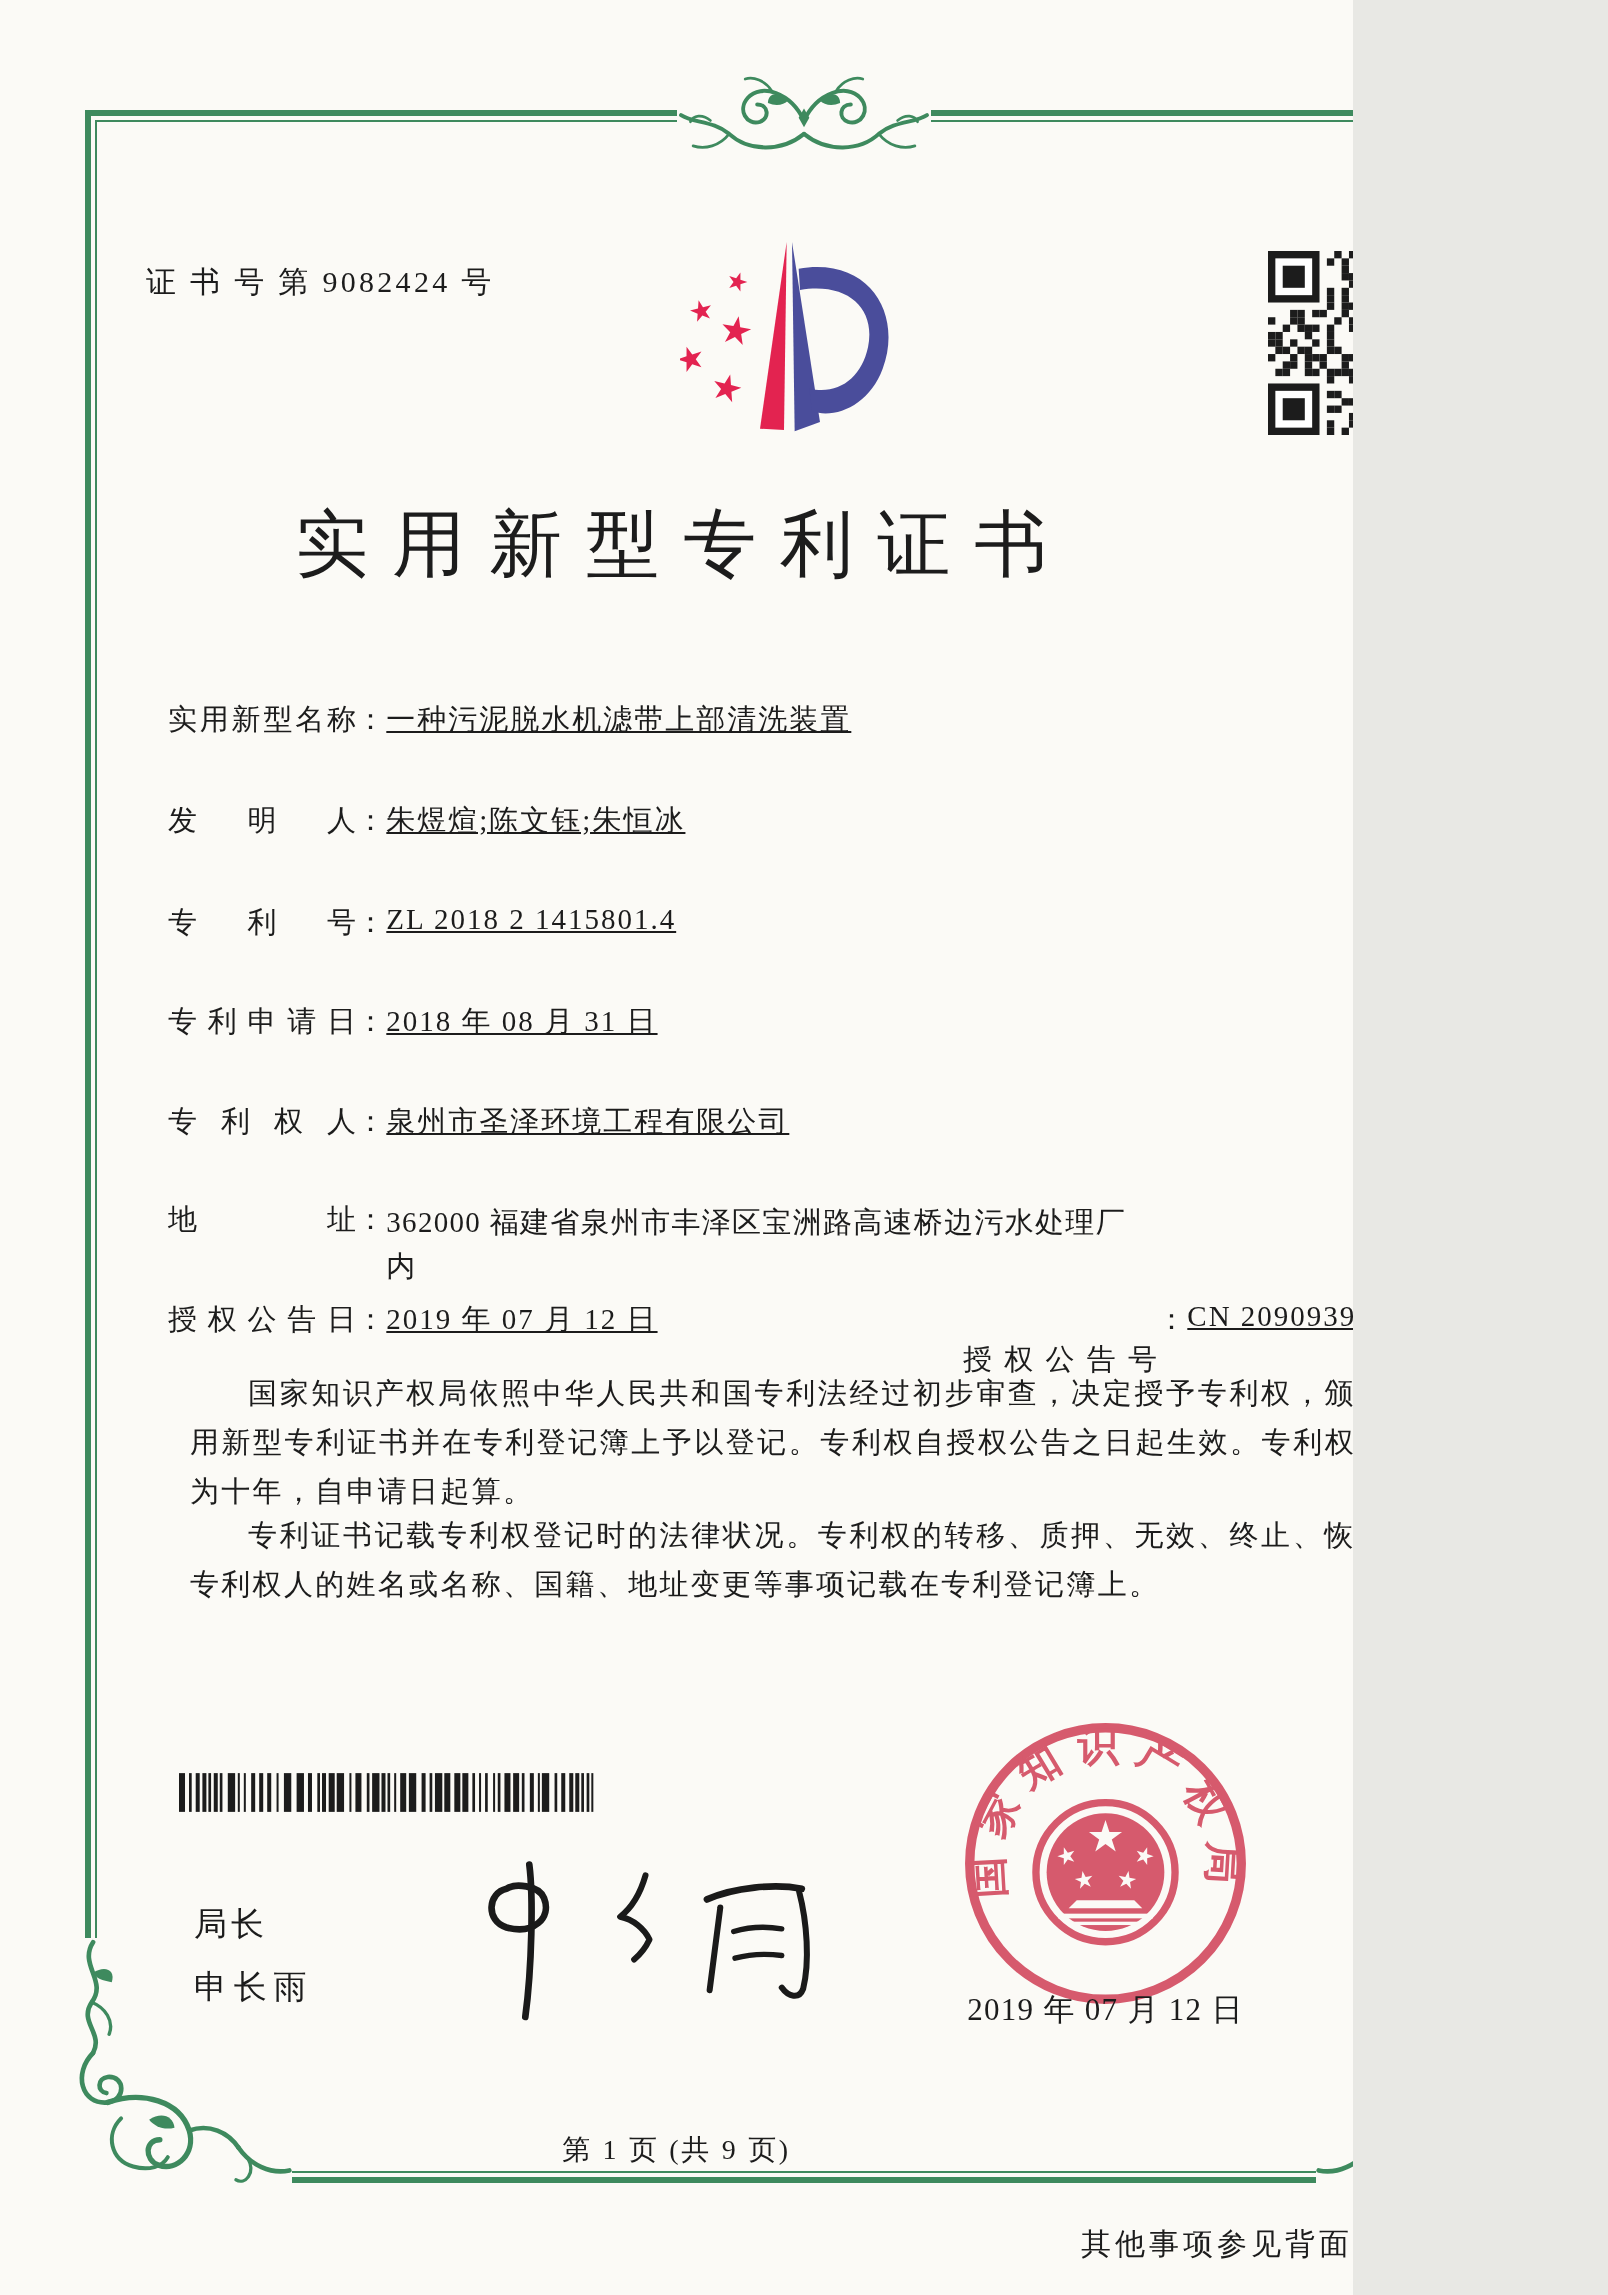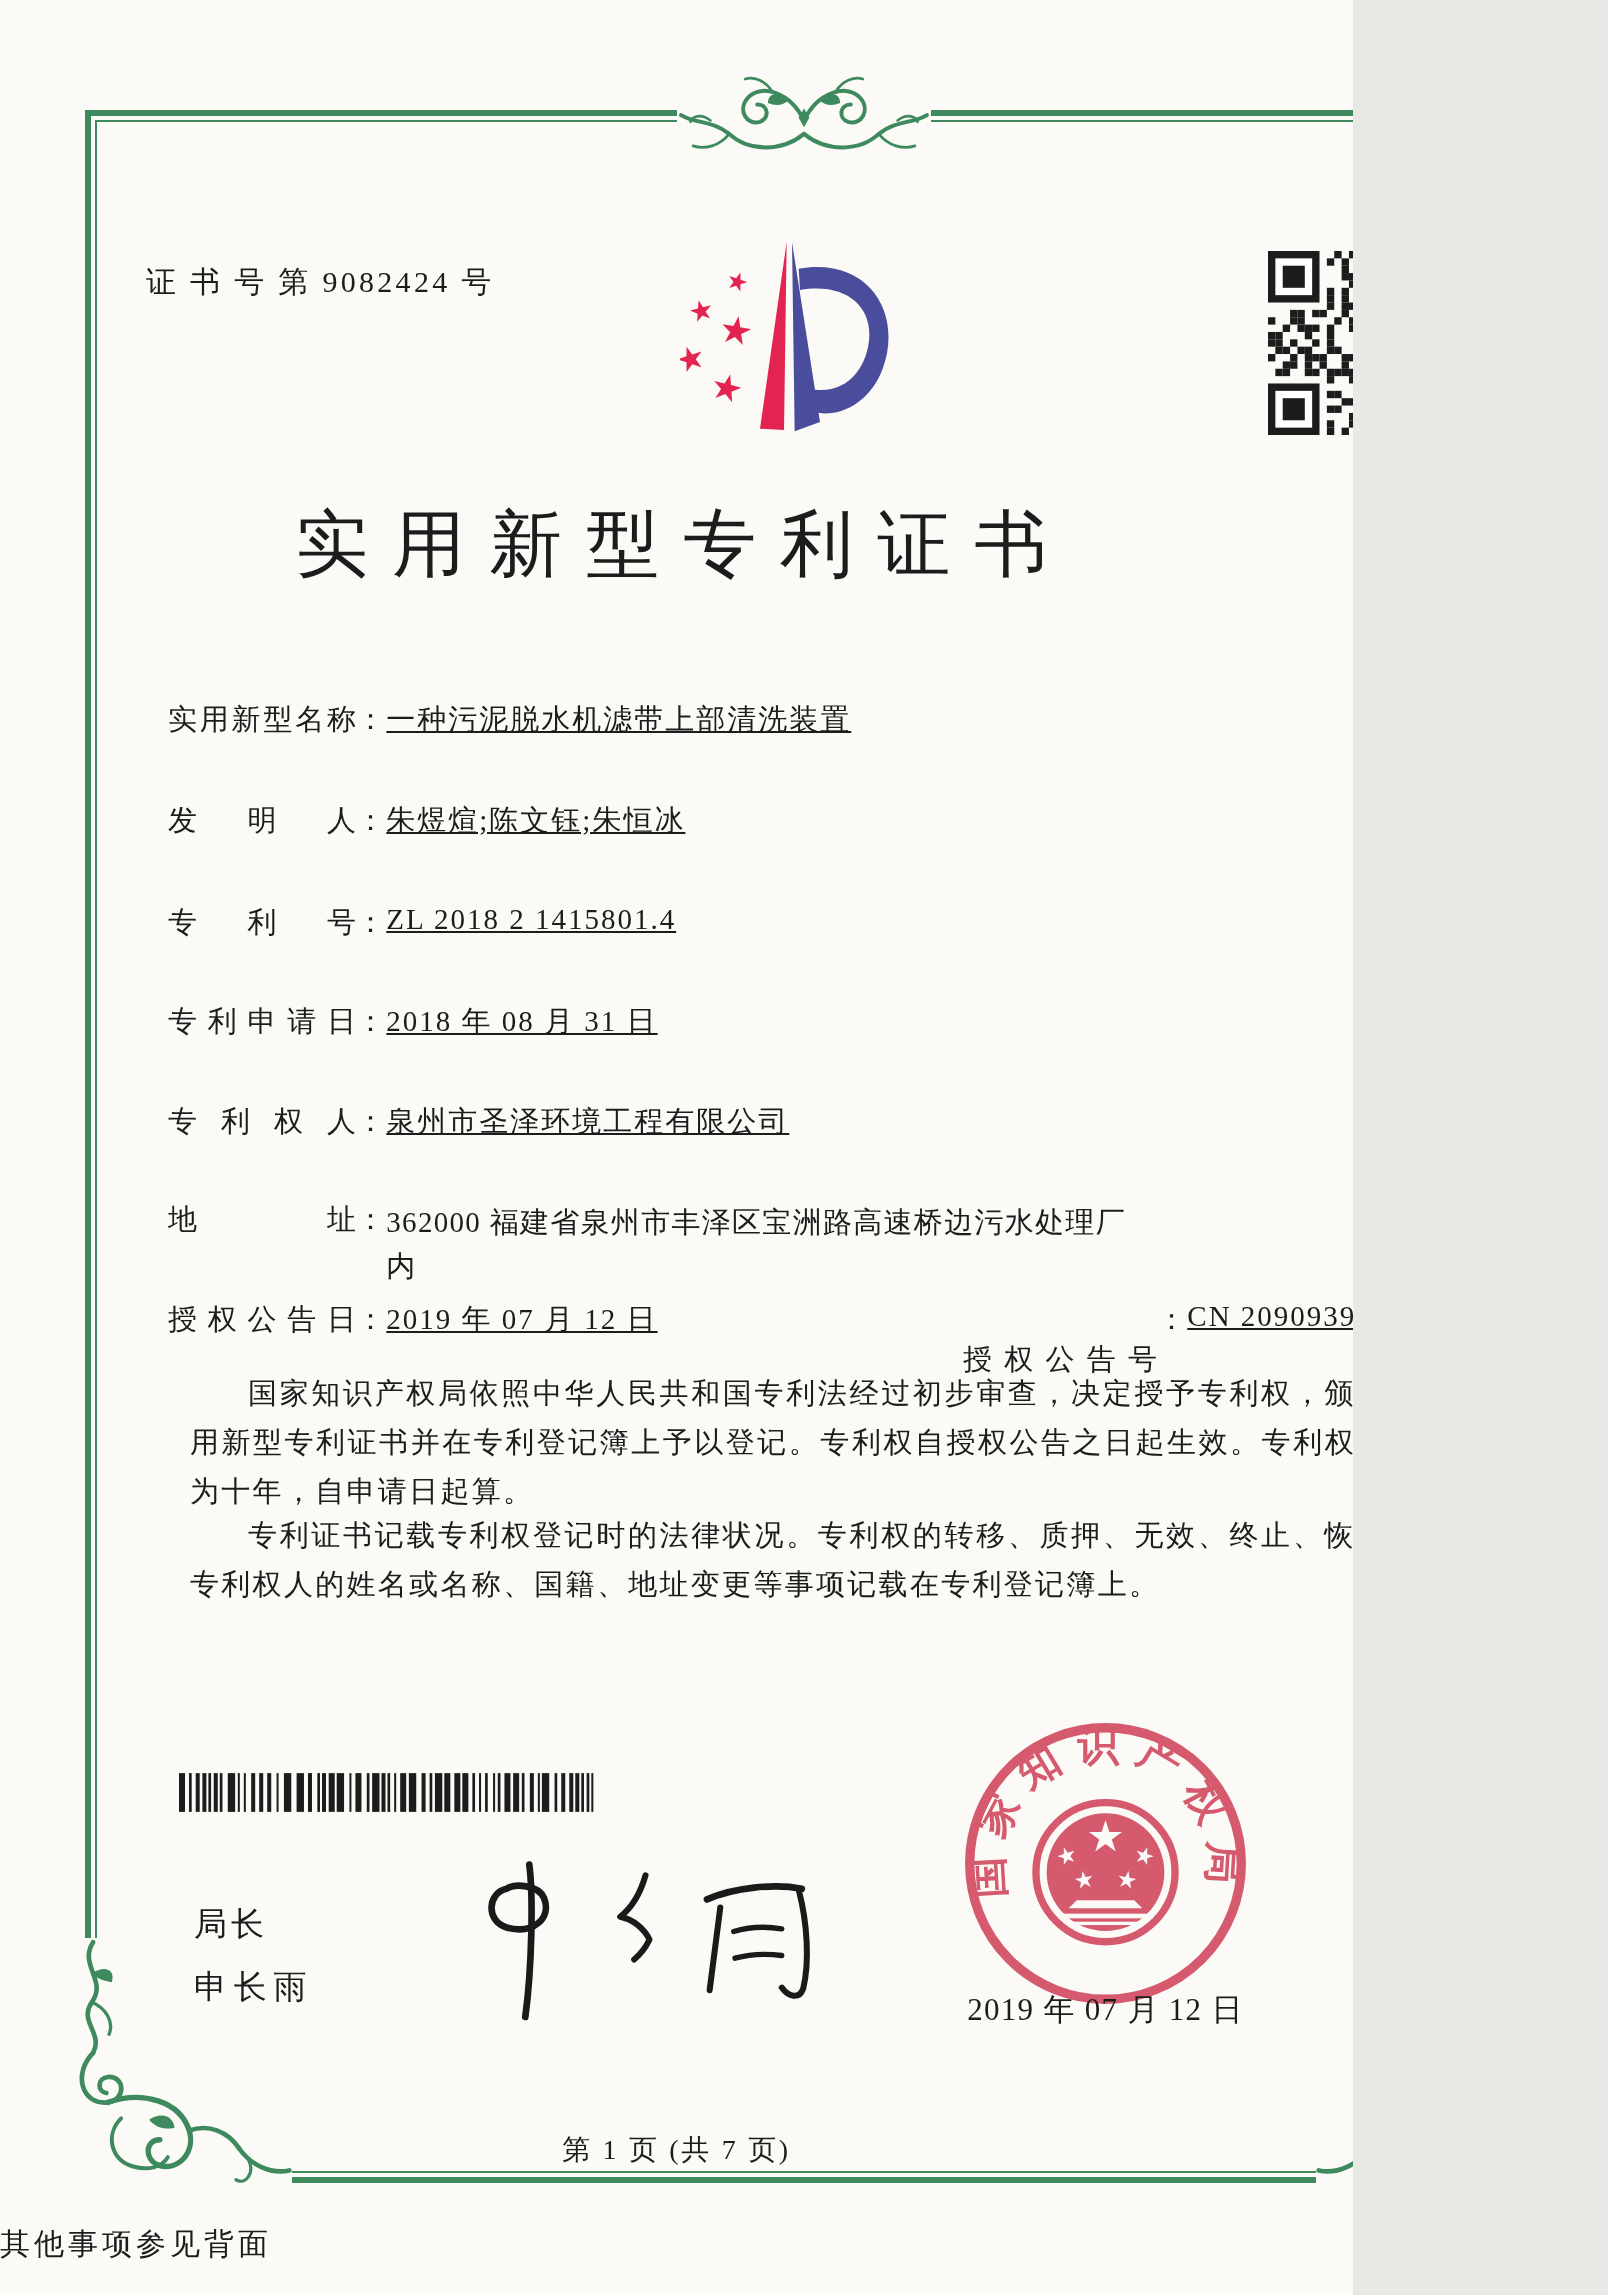--- a/index.html
+++ b/index.html
@@ -60,21 +60,21 @@
             font-family:"Liberation Sans","DejaVu Sans",sans-serif;font-weight:400;}
   .sig-name{position:absolute;left:194px;top:1965px;font-size:33px;letter-spacing:6.7px;
             font-family:"Liberation Sans","DejaVu Sans",sans-serif;font-weight:500;}
   .signature{position:absolute;left:441px;top:1854px;width:401px;height:187px;}
 
   .seal{position:absolute;left:955px;top:1713px;width:301px;height:301px;opacity:.93;}
   .seal-date{position:absolute;left:955px;top:1989px;width:301px;text-align:center;
              font-size:31px;letter-spacing:1.3px;white-space:nowrap;}
 
   .page-info{position:absolute;left:0;top:2131px;width:100%;text-align:center;font-size:28px;letter-spacing:2.7px;}
-  .back-note{position:absolute;left:0;top:2224px;width:100%;text-align:left;font-size:30px;letter-spacing:4px;}
+  .back-note{position:absolute;left:0;top:2224px;width:100%;text-align:right;font-size:30px;letter-spacing:4px;}
 </style>
 </head>
 <body>
 
 <div class="page">
 
   <div class="frame">
     <div class="frame-inner"></div>
   </div>
 
@@ -488,17 +488,17 @@
           <use href="#star5" transform="translate(257,250) scale(14) rotate(10)"></use>
           <path d="M170,292 L280,292 L268,280 L182,280 Z"></path>
           <rect x="154" y="300" width="142" height="7"></rect>
           <rect x="176" y="312" width="98" height="5"></rect>
         </g>
       </g>
     </svg>
   </div>
   <div class="seal-date">2019 年 07 月 12 日</div>
 
-  <div class="page-info">第 1 页 (共 7 页)</div>
+  <div class="page-info">第 1 页 (共 9 页)</div>
   <div class="back-note">其他事项参见背面</div>
 
 </div>
 
 
 </body></html>

